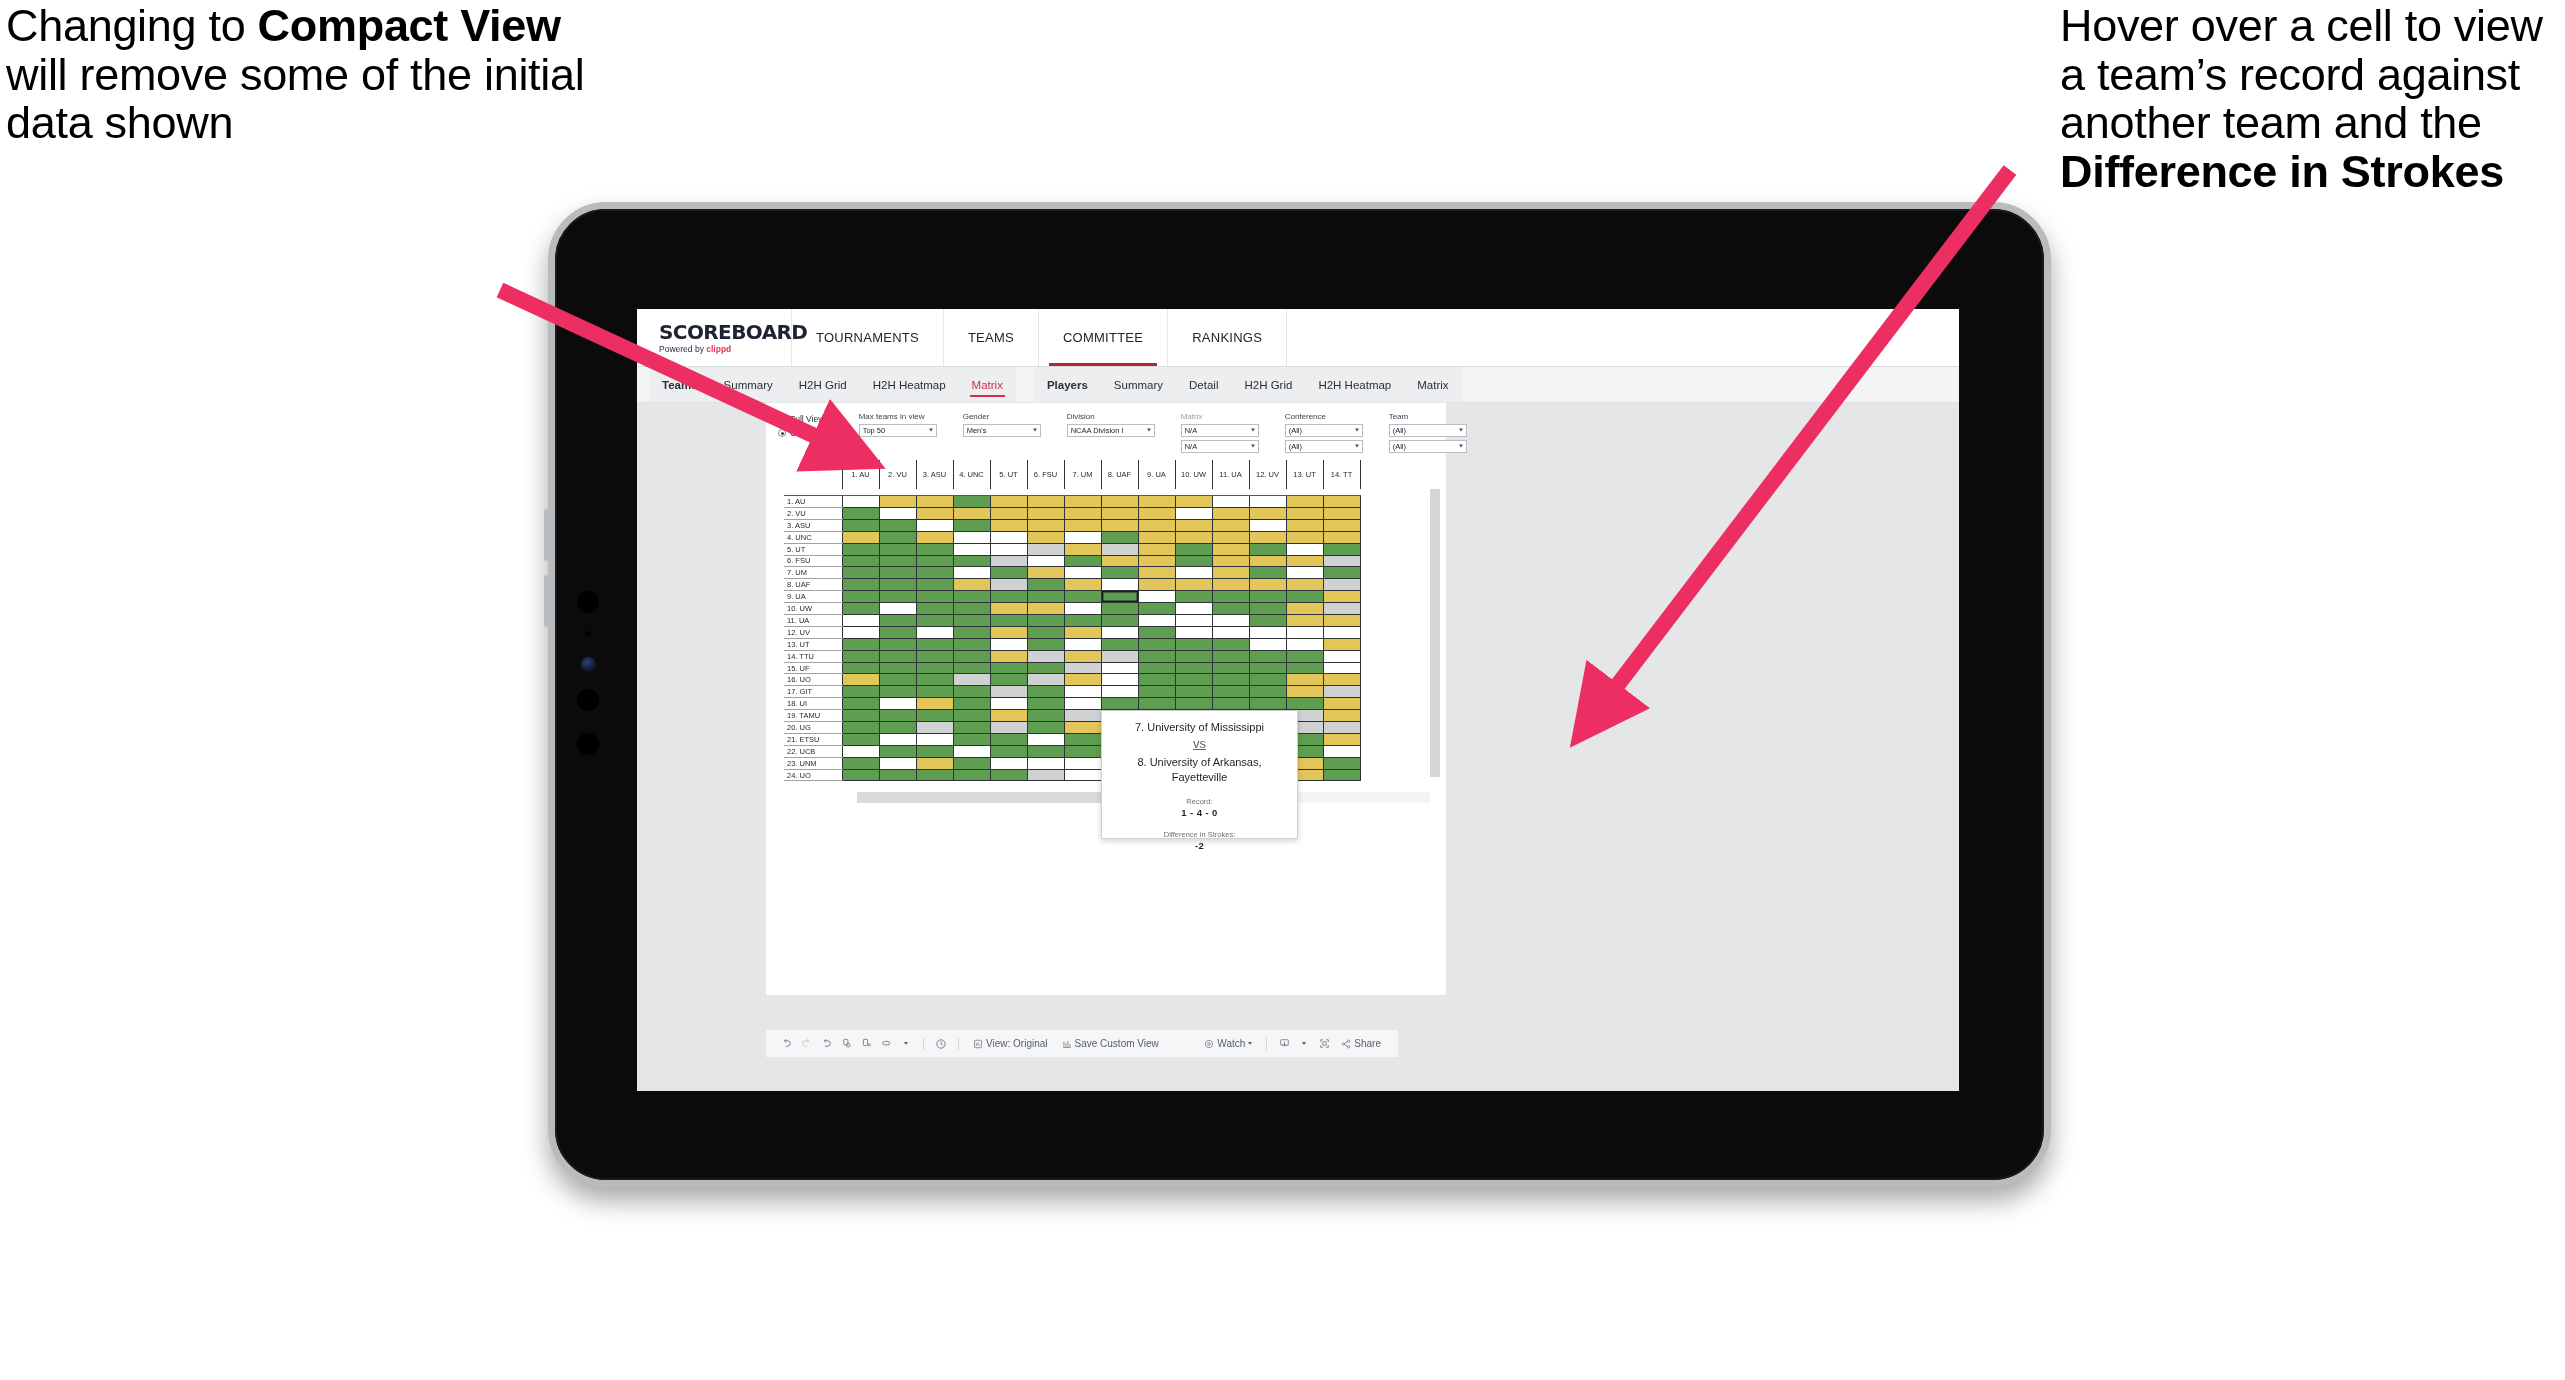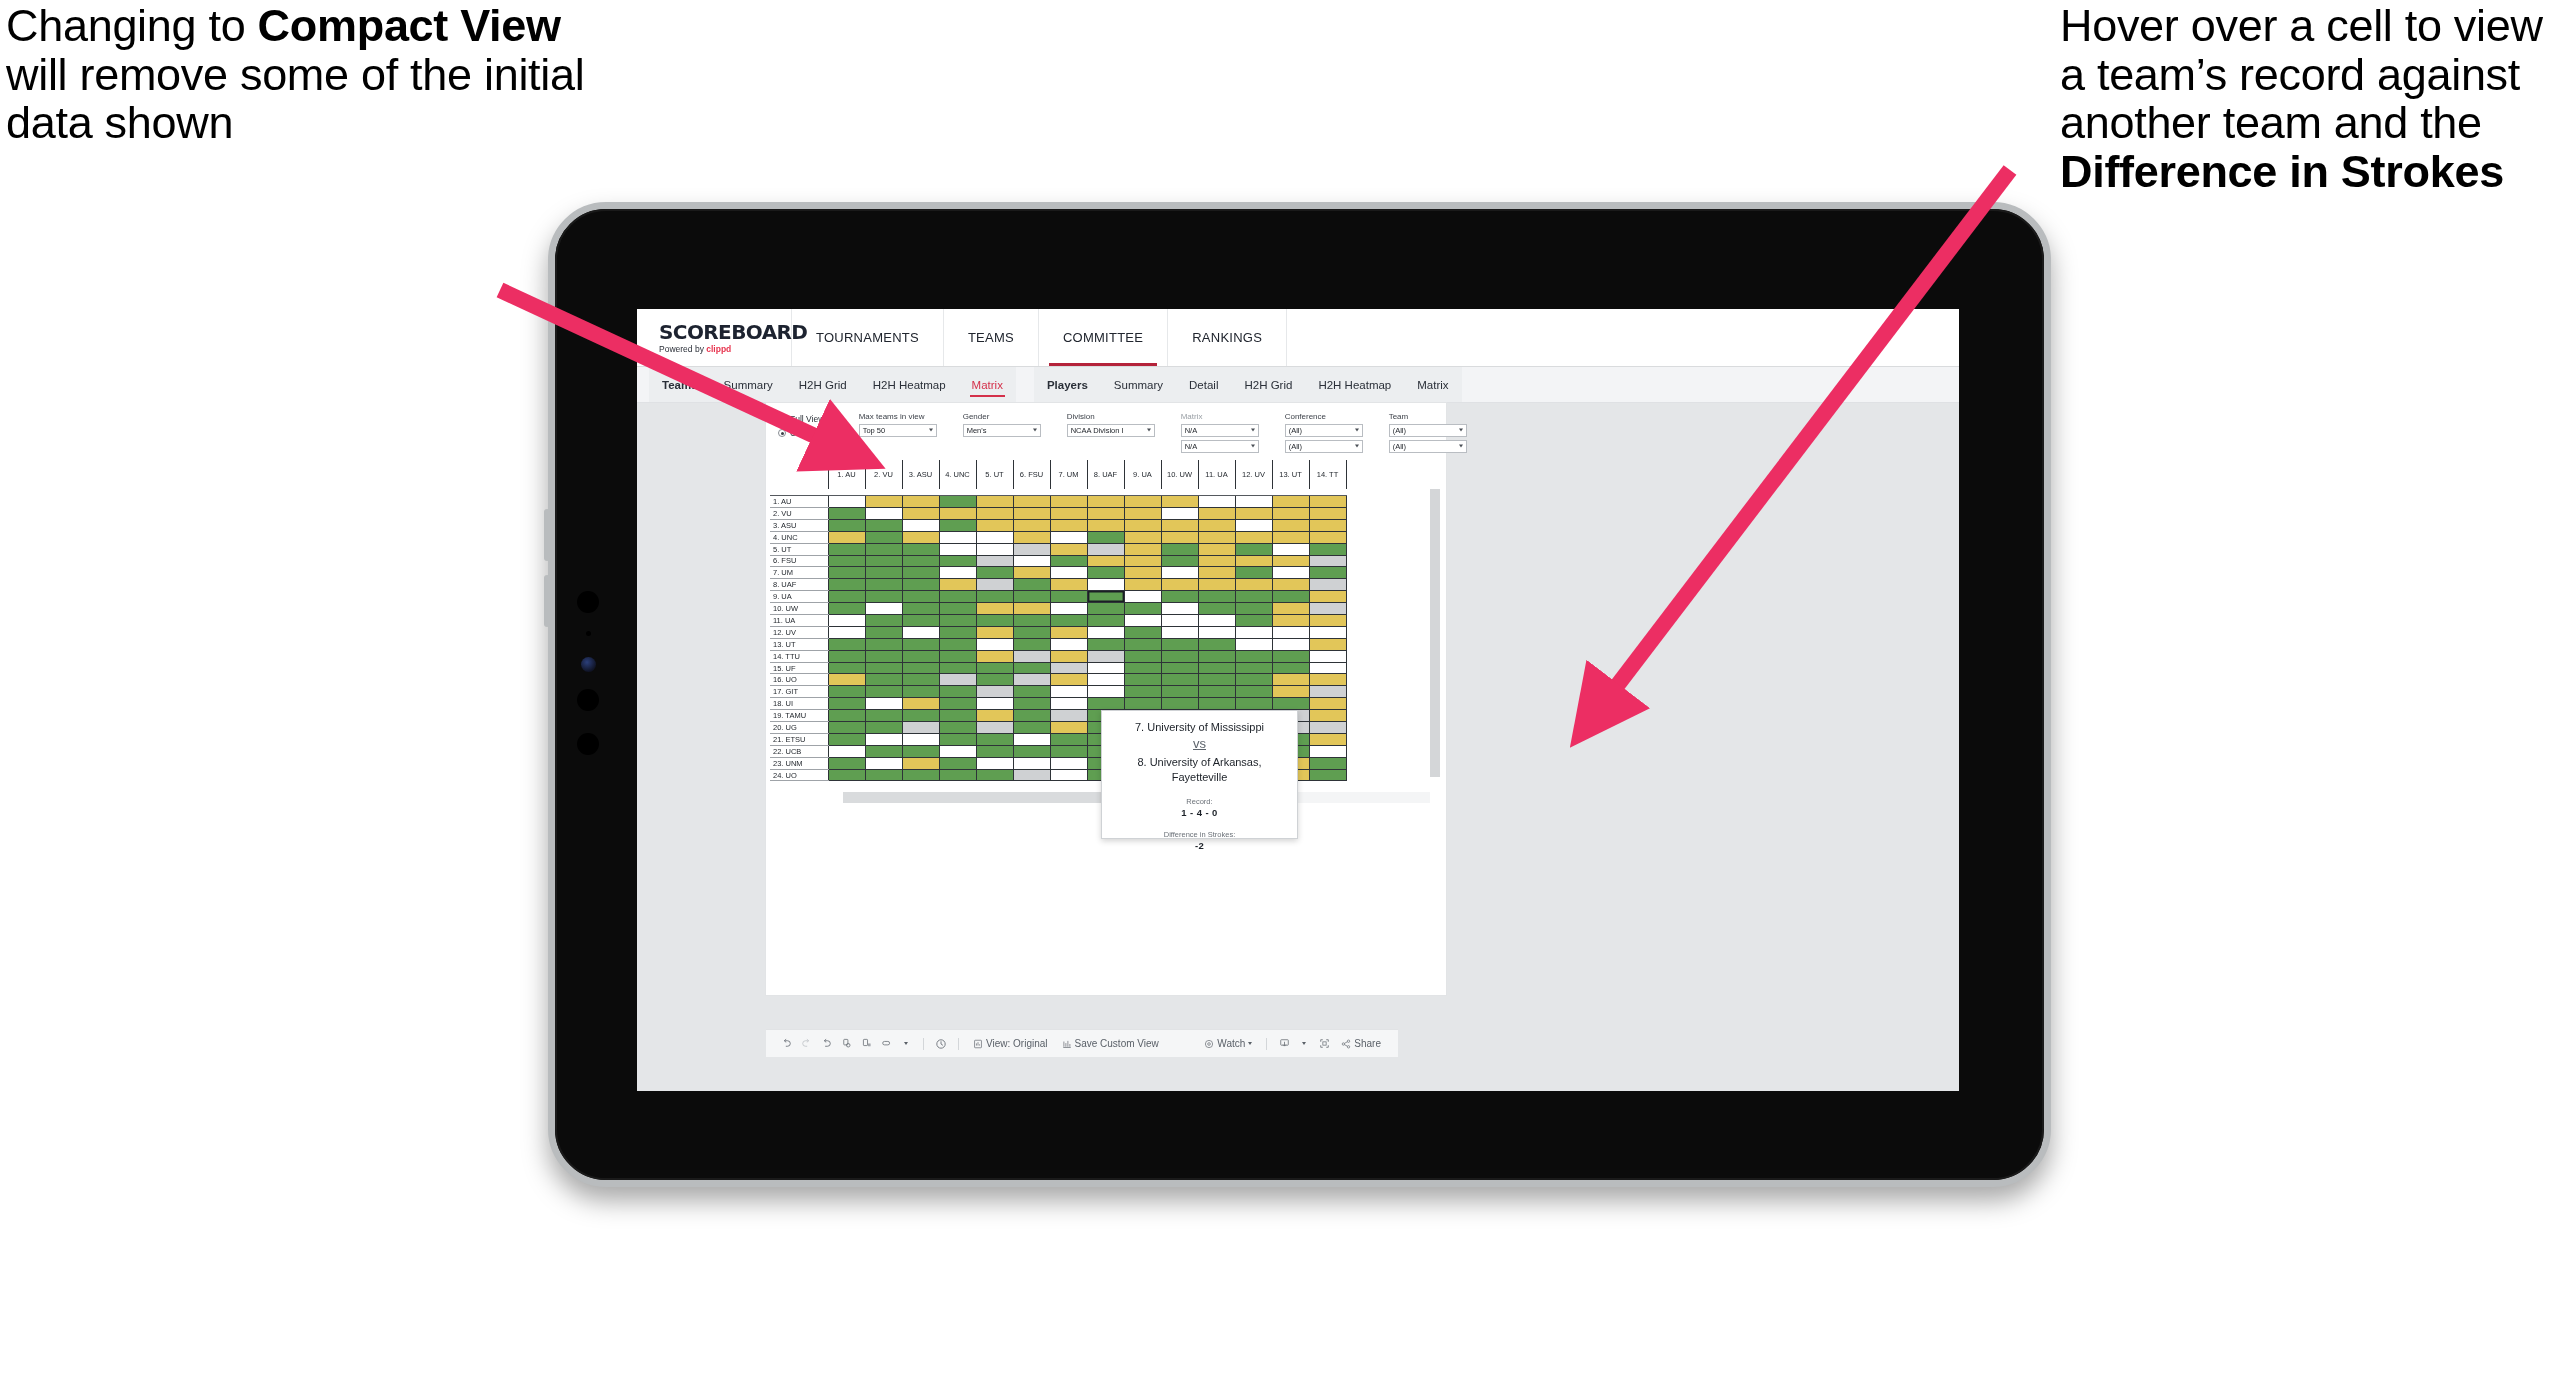--- a/index.html
+++ b/index.html
@@ -134,21 +134,21 @@
     width: 8px; height: 8px; border-radius: 50%; border: 1px solid #888d93;
     background: #fff; flex: none; position: relative;
   }
   .radio.on::after {
     content: ""; position: absolute; left: 1.5px; top: 1.5px;
     width: 3px; height: 3px; border-radius: 50%; background: #3c4148;
   }
   .radio-lbl { font-size: 8.5px; color: #2a2f36; white-space: nowrap; }
 
   
-  #matrix-wrap { position: relative; flex: 1; padding: 0 4px 0 4px; overflow: hidden; }
+  #matrix-wrap { position: relative; flex: 1; padding: 0 4px 0 18px; overflow: hidden; }
   table.matrix { border-collapse: collapse; table-layout: fixed; }
   table.matrix th.corner { width: 58px; }
   table.matrix th.colh {
     width: 37px; height: 29px; font-size: 7.5px; font-weight: 400; color: #1d2228;
     border-left: 1px solid #2e3338; border-right: 1px solid #2e3338;
     vertical-align: middle; text-align: center; background: #fff;
   }
   table.matrix thead tr.headrow th { border-bottom: none; }
   table.matrix tr.ruler td, table.matrix tr.ruler th { height: 7px; border-bottom: 1.5px solid #55595e; }
   table.matrix td.rowh {

